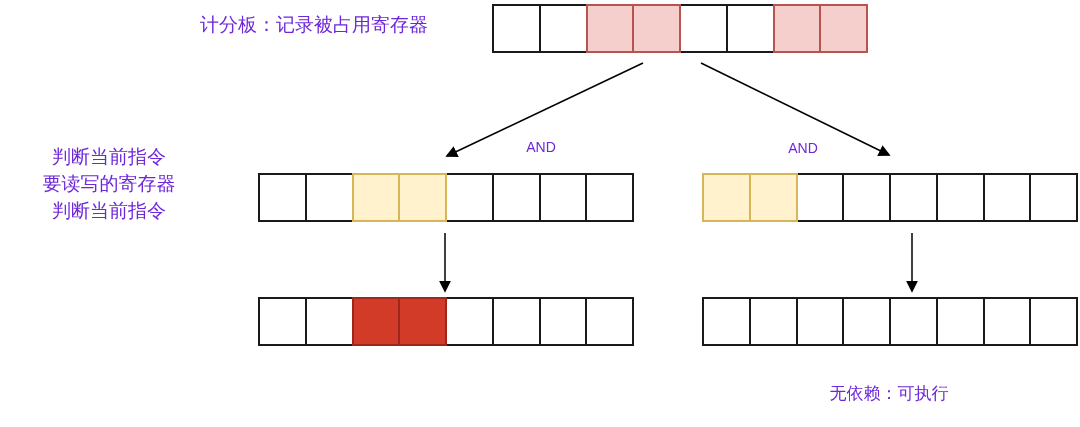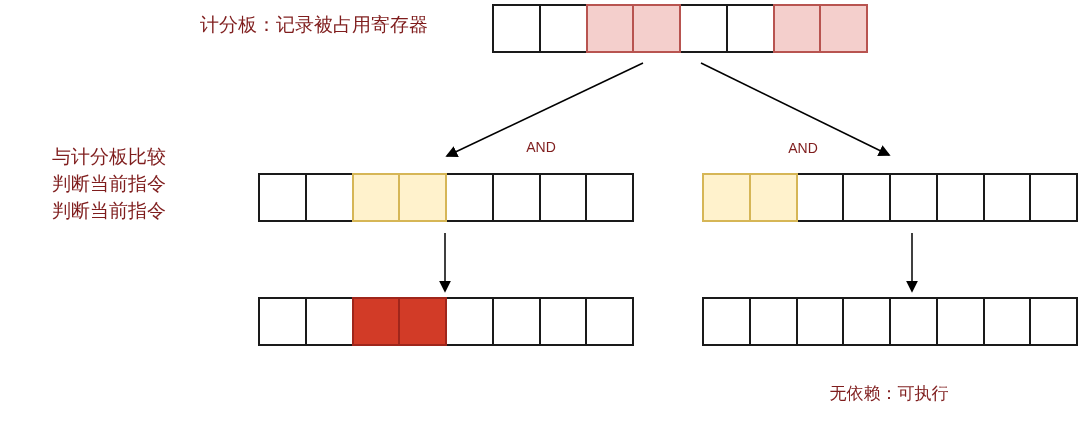--- a/index.html
+++ b/index.html
@@ -1,21 +1,21 @@
 <!DOCTYPE html>
 <html><head>
 <meta charset="utf-8">
 <style>
   html,body{margin:0;padding:0;background:#fff;}
   .stage{
     position:relative;
     width:1080px;height:427px;
     background:#ffffff;
     font-family:"Liberation Sans","DejaVu Sans",sans-serif;
-    color:#7f1d1d;
+    color:#6d28d9;
     overflow:hidden;
   }
   .abs{position:absolute;}
   .title{
     left:200px;top:13px;
     font-size:19px;line-height:24px;
     white-space:nowrap;
   }
   .note{
     left:18px;top:143px;width:182px;
@@ -90,22 +90,22 @@
       <div class="cell" style="background: rgb(255, 255, 255); border-color: rgb(26, 26, 26);"></div>
       <div class="cell" style="background: rgb(255, 255, 255); border-color: rgb(26, 26, 26);"></div>
       <div class="cell tinted" style="background: rgb(244, 207, 204); border-color: rgb(184, 84, 80);"></div>
       <div class="cell tinted" style="background: rgb(244, 207, 204); border-color: rgb(184, 84, 80);"></div>
     </div>
 
   <div class="abs and-label and-left">AND</div>
   <div class="abs and-label and-right">AND</div>
 
   <div class="abs note">
-    <div>与计分板比较</div>
     <div>判断当前指令</div>
+    <div>要读写的寄存器</div>
     <div>判断当前指令</div>
   </div>
 
   <div class="abs reg-row row-left-instr">
       <div class="cell" style="background: rgb(255, 255, 255); border-color: rgb(26, 26, 26);"></div>
       <div class="cell" style="background: rgb(255, 255, 255); border-color: rgb(26, 26, 26);"></div>
       <div class="cell tinted" style="background: rgb(255, 242, 204); border-color: rgb(214, 182, 86);"></div>
       <div class="cell tinted" style="background: rgb(255, 242, 204); border-color: rgb(214, 182, 86);"></div>
       <div class="cell" style="background: rgb(255, 255, 255); border-color: rgb(26, 26, 26);"></div>
       <div class="cell" style="background: rgb(255, 255, 255); border-color: rgb(26, 26, 26);"></div>

